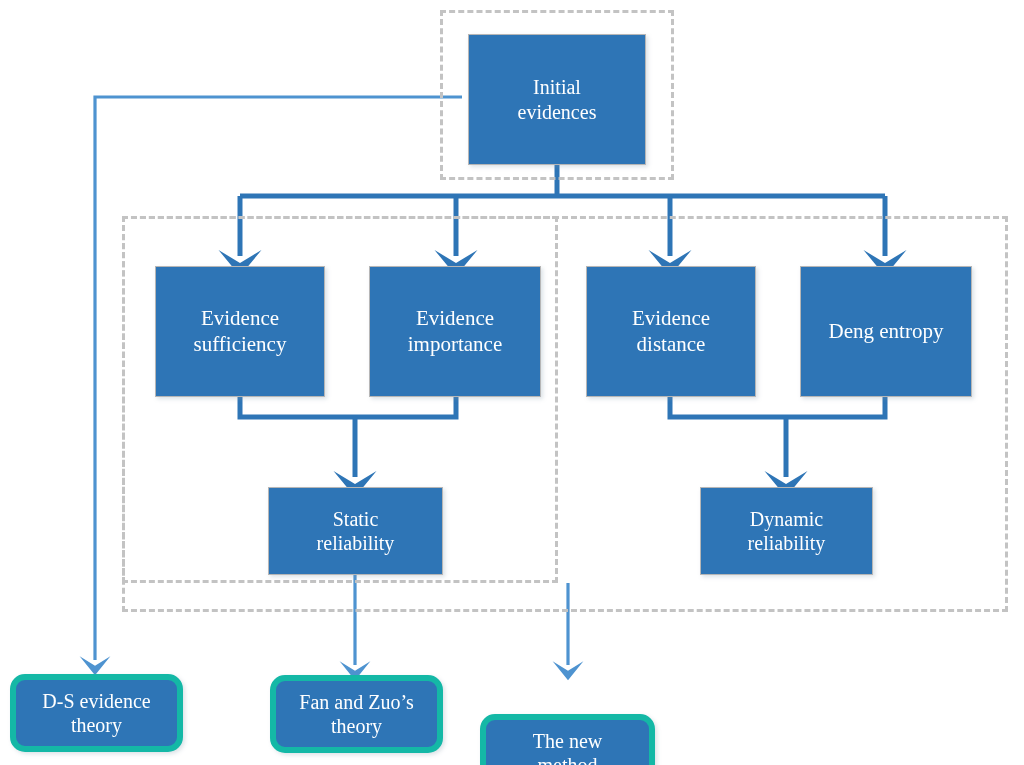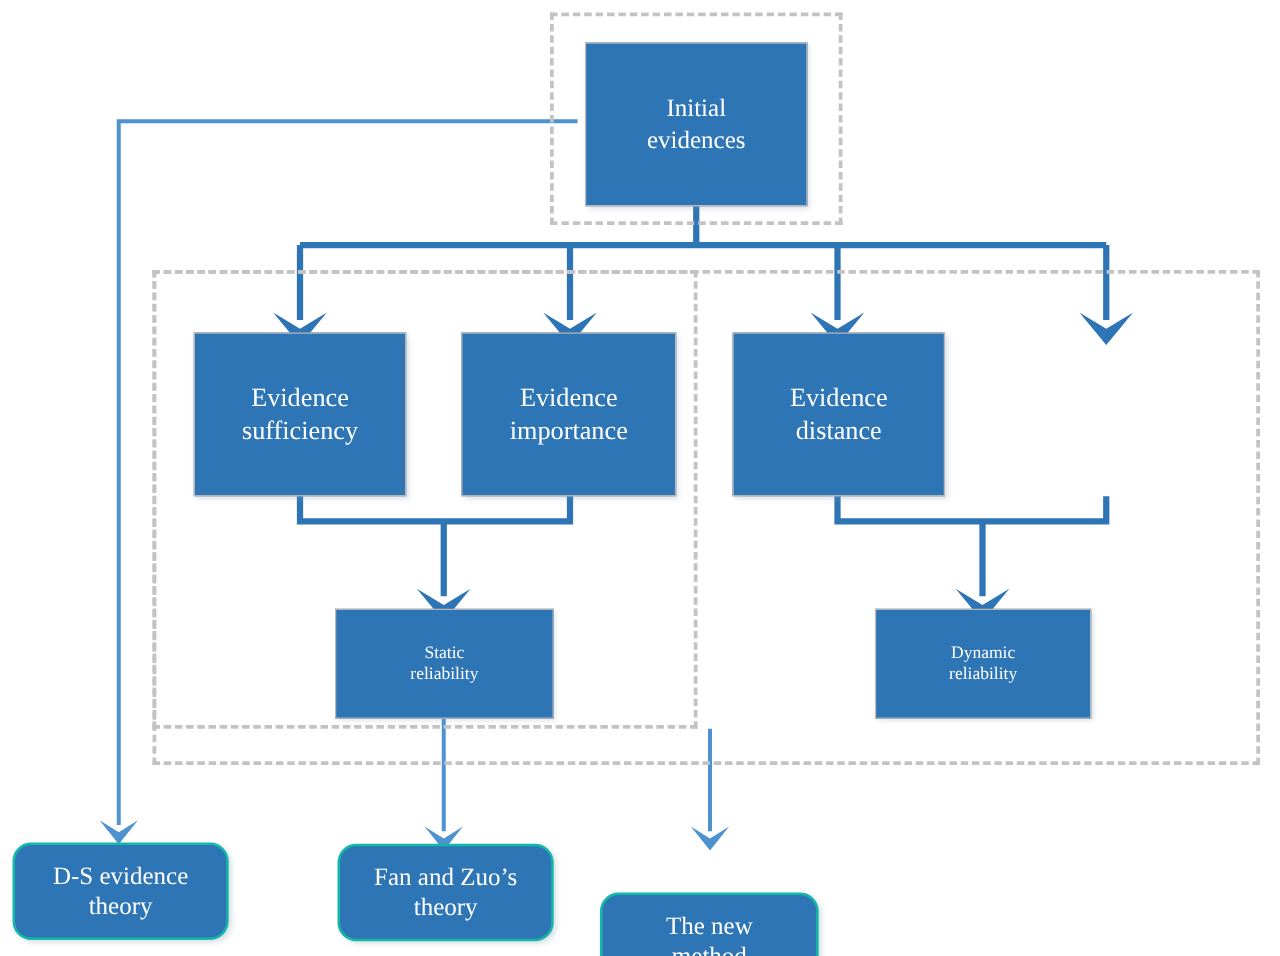--- a/index.html
+++ b/index.html
@@ -40,26 +40,26 @@
     line-height: 1.22;
     z-index: 3;
   }
   .node-rect {
     font-size: 21px;
   }
   .node-top {
     font-size: 20px;
   }
   .node-small {
-    font-size: 14px;
+    font-size: 20px;
   }
   .node-round {
     border-radius: 15px;
     font-size: 20px;
-    border: 2px solid #14b8a6;
+    border: 6px solid #14b8a6;
   }
   .node-label {
     display: block;
     padding: 0 8px;
     white-space: pre-line;
   }
   .group-box {
     position: absolute;
     box-sizing: border-box;
     border: 3px dashed #C3C3C3;
@@ -142,20 +142,23 @@
   <div class="node node-rect" style="left:369px; top:266px; width:172px; height:131px;">
     <span class="node-label">Evidence
 importance</span>
   </div>
 
   <div class="node node-rect" style="left:586px; top:266px; width:170px; height:131px;">
     <span class="node-label">Evidence
 distance</span>
   </div>
 
+  <div class="node node-rect" style="left:800px; top:266px; width:172px; height:131px;">
+    <span class="node-label">Deng entropy</span>
+  </div>
 
   <div class="node node-small" style="left:268px; top:487px; width:175px; height:88px;">
     <span class="node-label">Static
 reliability</span>
   </div>
 
   <div class="node node-small" style="left:700px; top:487px; width:173px; height:88px;">
     <span class="node-label">Dynamic
 reliability</span>
   </div>

